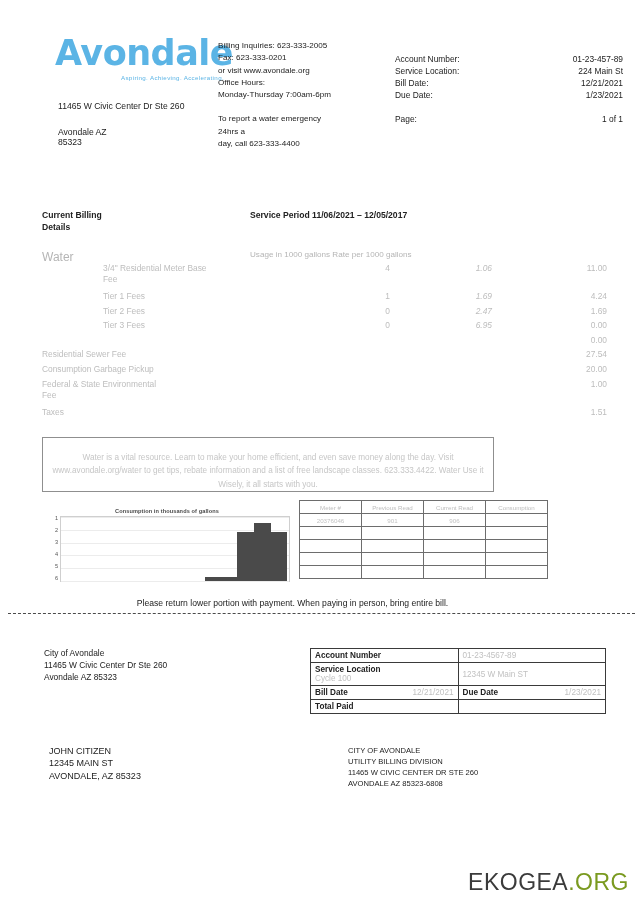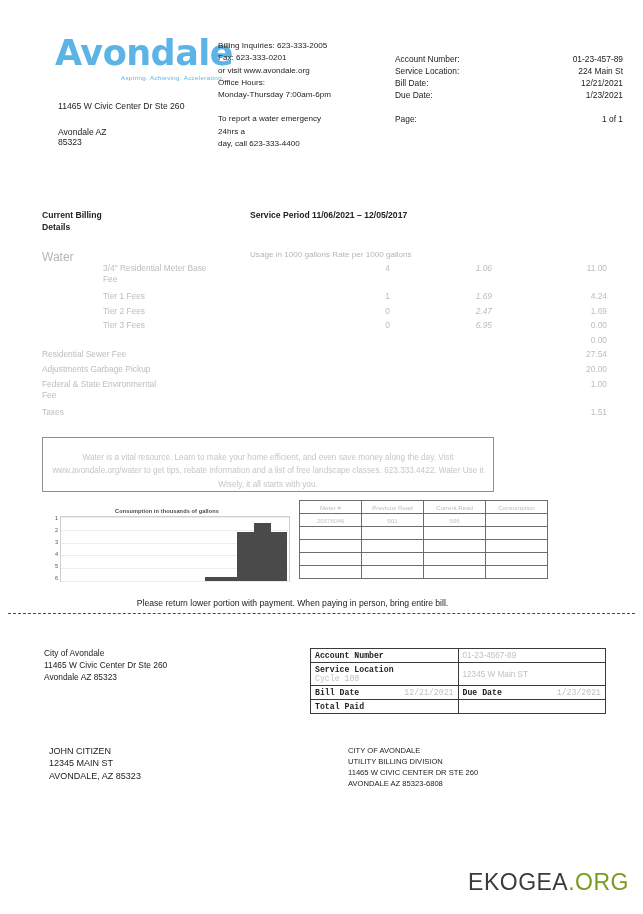--- a/index.html
+++ b/index.html
@@ -166,21 +166,21 @@
     font-size: 8.4px; line-height: 1.42; color: #222;
   }
   .stub-table {
     position: absolute; left: 310px; top: 648px; width: 296px;
     border-collapse: collapse; table-layout: fixed;
   }
   .stub-table td {
     border: 1px solid #3a3a3a; font-size: 8.2px; padding: 2px 4px; height: 14px;
     vertical-align: middle;
   }
-  .stub-table td.k { font-weight: bold; color: #222; font-family: Liberation Mono, monospace; }
+  .stub-table td.k { font-weight: bold; color: #222; }
   .stub-table td.v { color: #c1c1c1; }
   .stub-cycle { font-weight: normal; color: #c1c1c1; display: block; }
 
   .cust-addr {
     position: absolute; left: 49px; top: 745px;
     font-size: 9px; line-height: 1.38; color: #222;
   }
   .remit-addr {
     position: absolute; left: 348px; top: 745px;
     font-size: 7.6px; line-height: 1.45; color: #222;
@@ -289,21 +289,21 @@
         <span class="rate"></span>
         <span class="amt">0.00</span>
       </div>
       <div class="line">
         <span class="lbl">Residential Sewer Fee</span>
         <span class="usage"></span>
         <span class="rate"></span>
         <span class="amt">27.54</span>
       </div>
       <div class="line">
-        <span class="lbl">Adjustments Garbage Pickup</span>
+        <span class="lbl">Consumption Garbage Pickup</span>
         <span class="usage"></span>
         <span class="rate"></span>
         <span class="amt">20.00</span>
       </div>
       <div class="line" style="height: 28px;">
         <span class="lbl">Federal &amp; State Environmental
 Fee</span>
         <span class="usage"></span>
         <span class="rate"></span>
         <span class="amt">1.00</span>

